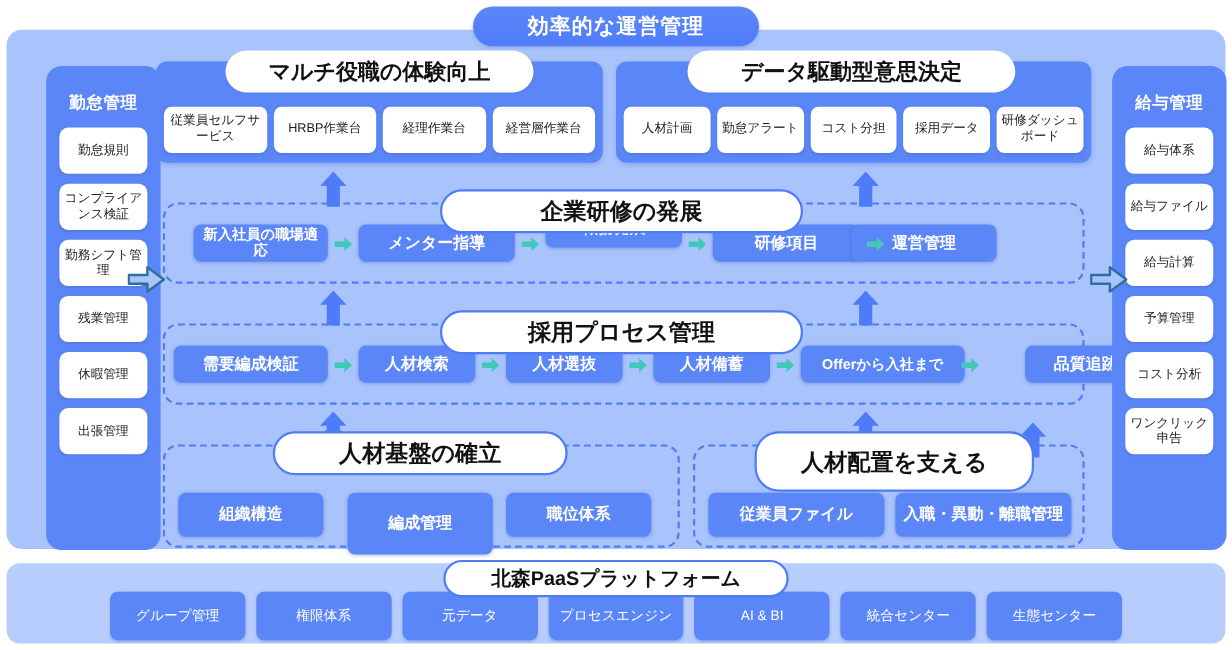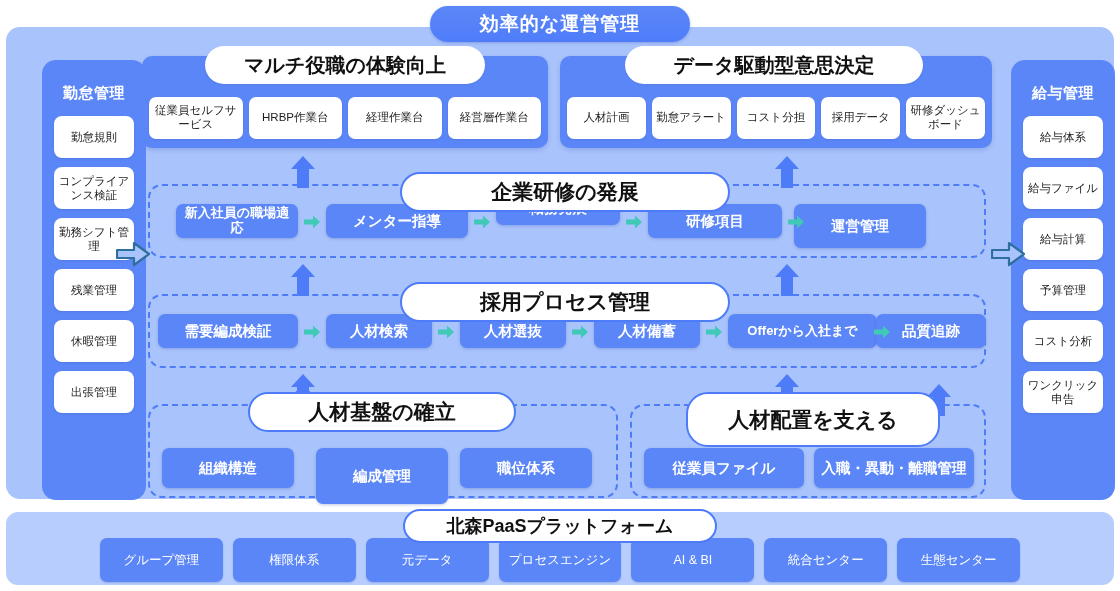--- a/index.html
+++ b/index.html
@@ -239,21 +239,21 @@
       <svg width="16" height="14" viewBox="0 0 16 14">
           <path d="M0 4.5 H9 V0.5 L16 7 L9 13.5 V9.5 H0 Z" fill="#3fc9b6"></path>
         </svg>
     </div>
     <div class="node" style="left:506px;top:148px;width:134px;height:34px;">研修項目</div>
     <div class="arr" style="left:646px;top:159px;">
       <svg width="16" height="14" viewBox="0 0 16 14">
           <path d="M0 4.5 H9 V0.5 L16 7 L9 13.5 V9.5 H0 Z" fill="#3fc9b6"></path>
         </svg>
     </div>
-    <div class="node" style="left:652px;top:148px;width:132px;height:44px;">運営管理</div>
+    <div class="node" style="left:632px;top:148px;width:132px;height:34px;">運営管理</div>
 
     <div class="uparrow" style="left:148px;top:207px;">
       <svg width="26" height="34" viewBox="0 0 26 34">
           <path d="M13 1 L25 14 H19 V33 H7 V14 H1 Z" fill="#4e7cf8"></path>
         </svg>
     </div>
     <div class="uparrow" style="left:632px;top:207px;">
       <svg width="26" height="34" viewBox="0 0 26 34">
           <path d="M13 1 L25 14 H19 V33 H7 V14 H1 Z" fill="#4e7cf8"></path>
         </svg>
@@ -285,21 +285,21 @@
       <svg width="16" height="14" viewBox="0 0 16 14">
           <path d="M0 4.5 H9 V0.5 L16 7 L9 13.5 V9.5 H0 Z" fill="#3fc9b6"></path>
         </svg>
     </div>
     <div class="node small" style="left:586px;top:258px;width:149px;height:34px;">Offerから入社まで</div>
     <div class="arr" style="left:732px;top:269px;">
       <svg width="16" height="14" viewBox="0 0 16 14">
           <path d="M0 4.5 H9 V0.5 L16 7 L9 13.5 V9.5 H0 Z" fill="#3fc9b6"></path>
         </svg>
     </div>
-    <div class="node" style="left:734px;top:258px;width:110px;height:34px;">品質追跡</div>
+    <div class="node" style="left:790px;top:258px;width:110px;height:34px;">品質追跡</div>
 
     <div class="uparrow" style="left:148px;top:317px;">
       <svg width="26" height="34" viewBox="0 0 26 34">
           <path d="M13 1 L25 14 H19 V33 H7 V14 H1 Z" fill="#4e7cf8"></path>
         </svg>
     </div>
     <div class="uparrow" style="left:632px;top:317px;">
       <svg width="26" height="34" viewBox="0 0 26 34">
           <path d="M13 1 L25 14 H19 V33 H7 V14 H1 Z" fill="#4e7cf8"></path>
         </svg>

